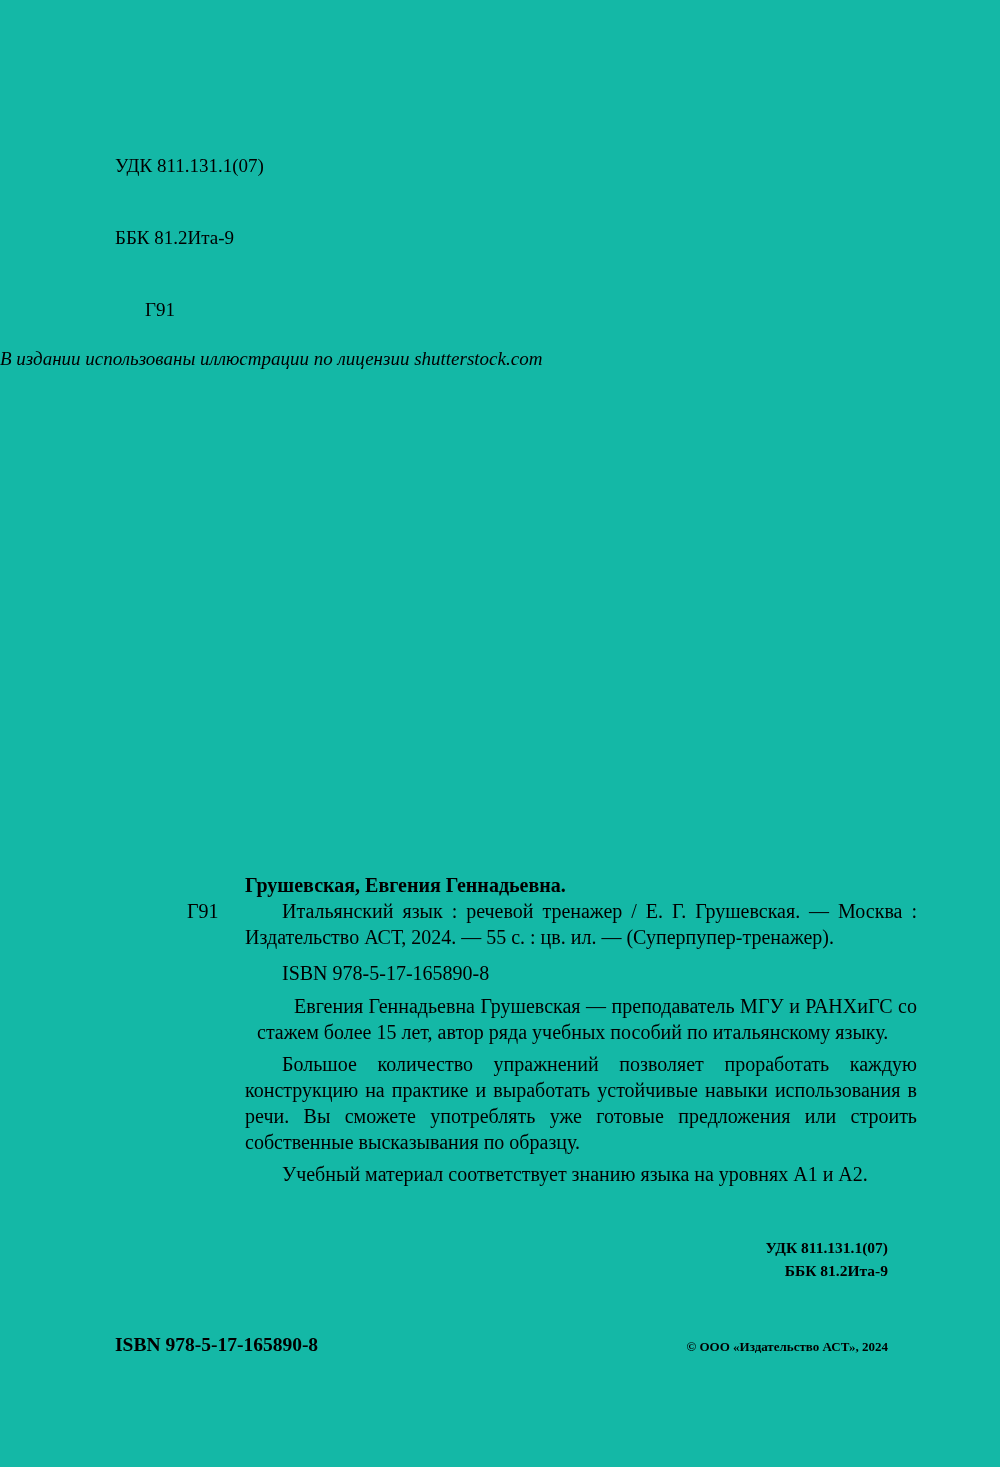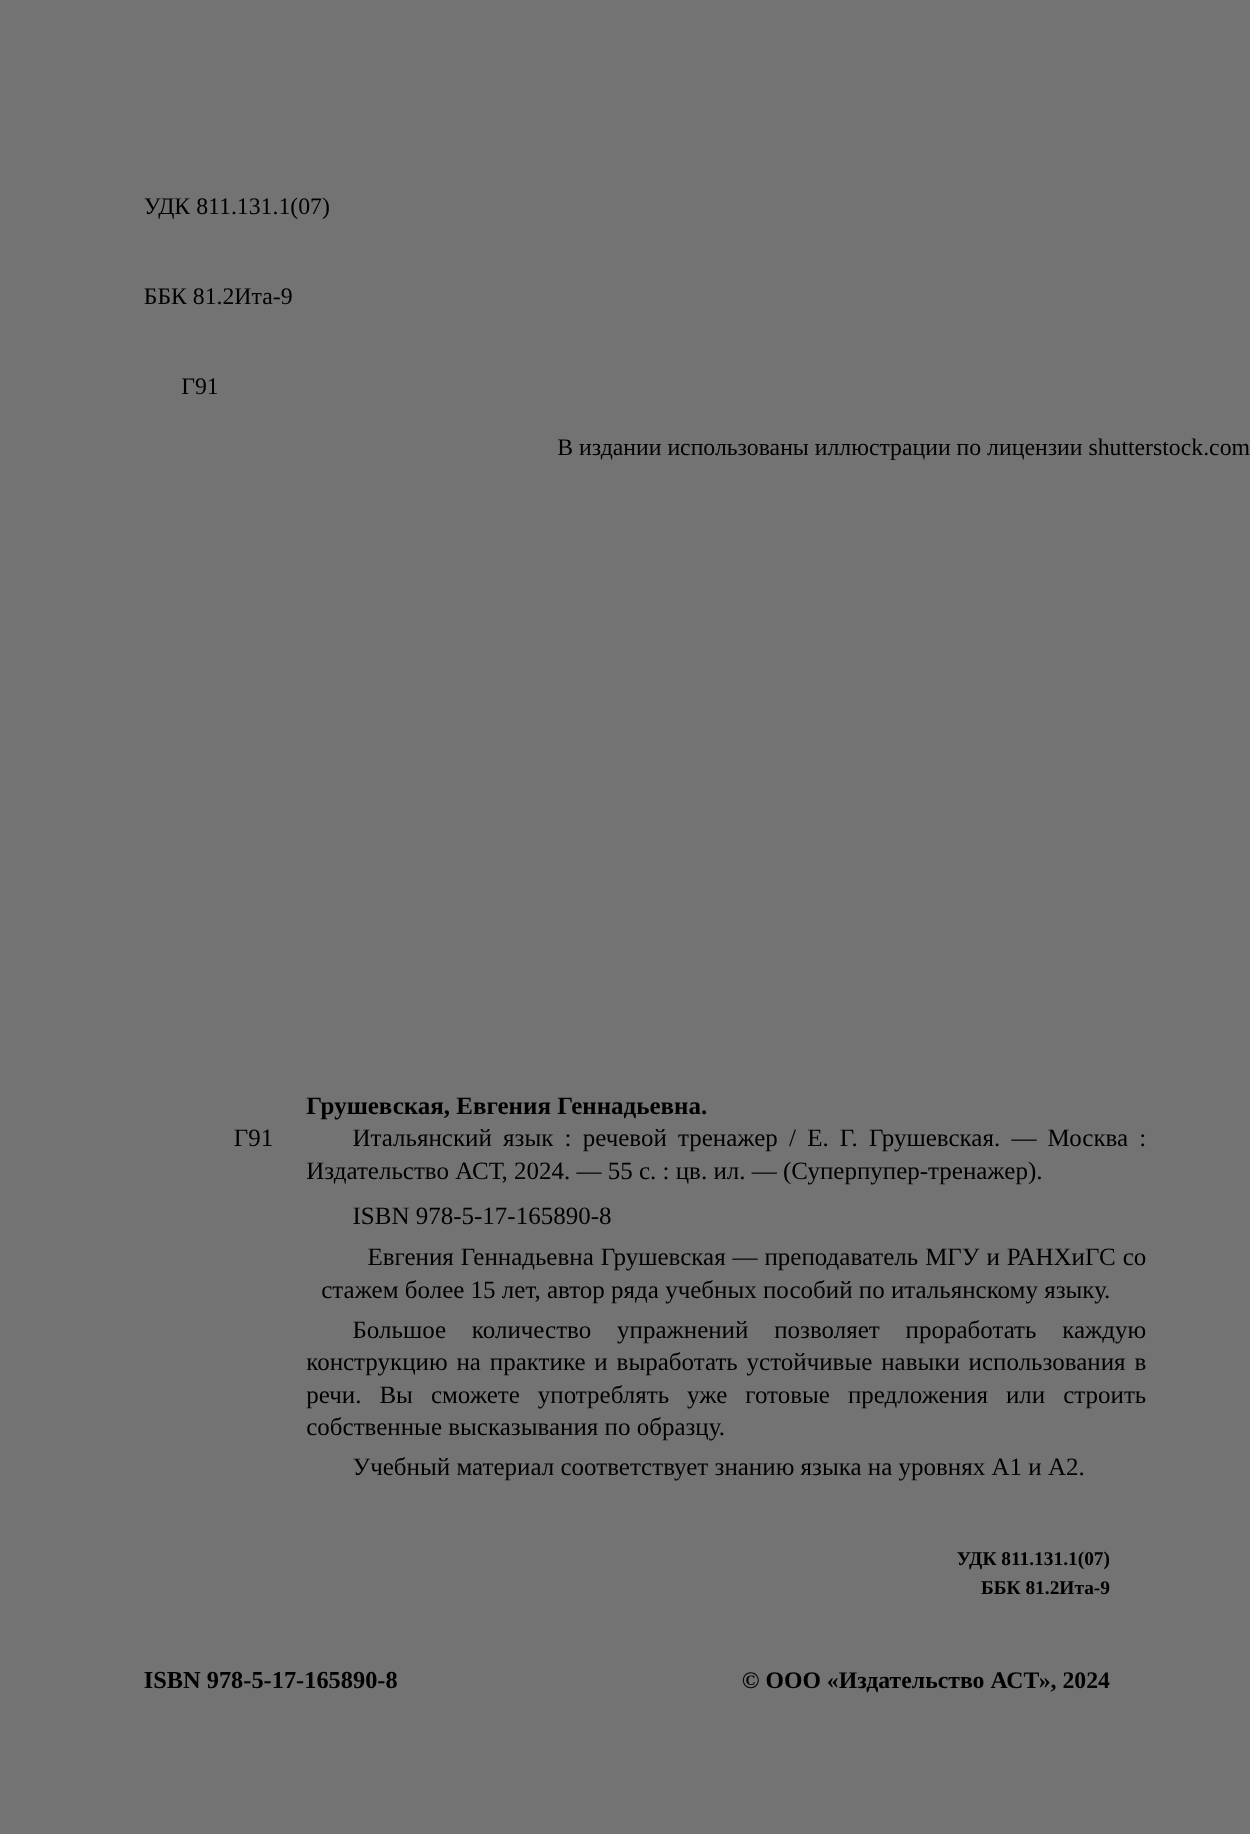--- a/index.html
+++ b/index.html
@@ -10,21 +10,21 @@
   body {
     width: 1000px;
     height: 1467px;
     position: relative;
     font-family: "Liberation Serif", "DejaVu Serif", serif;
     color: #000000;
   }
   .page {
     position: absolute;
     inset: 0;
-    background: #737373;
+    background: #14b8a6;
   }
 
   
   .top-block {
     position: absolute;
     left: 115px;
     top: 106px;
     font-size: 19px;
     line-height: 24px;
     white-space: pre;
@@ -32,22 +32,23 @@
   .top-block .code-line {
     padding-left: 30px;
   }
 
   
   .license-line {
     position: absolute;
     left: 0;
     top: 348px;
     width: 100%;
-    text-align: right;
+    text-align: left;
     font-size: 19px;
+    font-style: italic;
   }
 
   
   .entry {
     position: absolute;
     left: 245px;
     top: 872px;
     width: 672px;
     font-size: 20px;
     line-height: 26px;
@@ -102,21 +103,21 @@
     display: flex;
     justify-content: space-between;
     align-items: baseline;
   }
   .footer-row .isbn-bottom {
     font-weight: bold;
     font-size: 19.5px;
   }
   .footer-row .copyright {
     font-weight: bold;
-    font-size: 19px;
+    font-size: 13px;
     margin-left: 25px;
   }
 </style>
 </head>
 <body>
 
 <div class="page">
 
   <div class="top-block">
     <div>УДК 811.131.1(07)</div>

